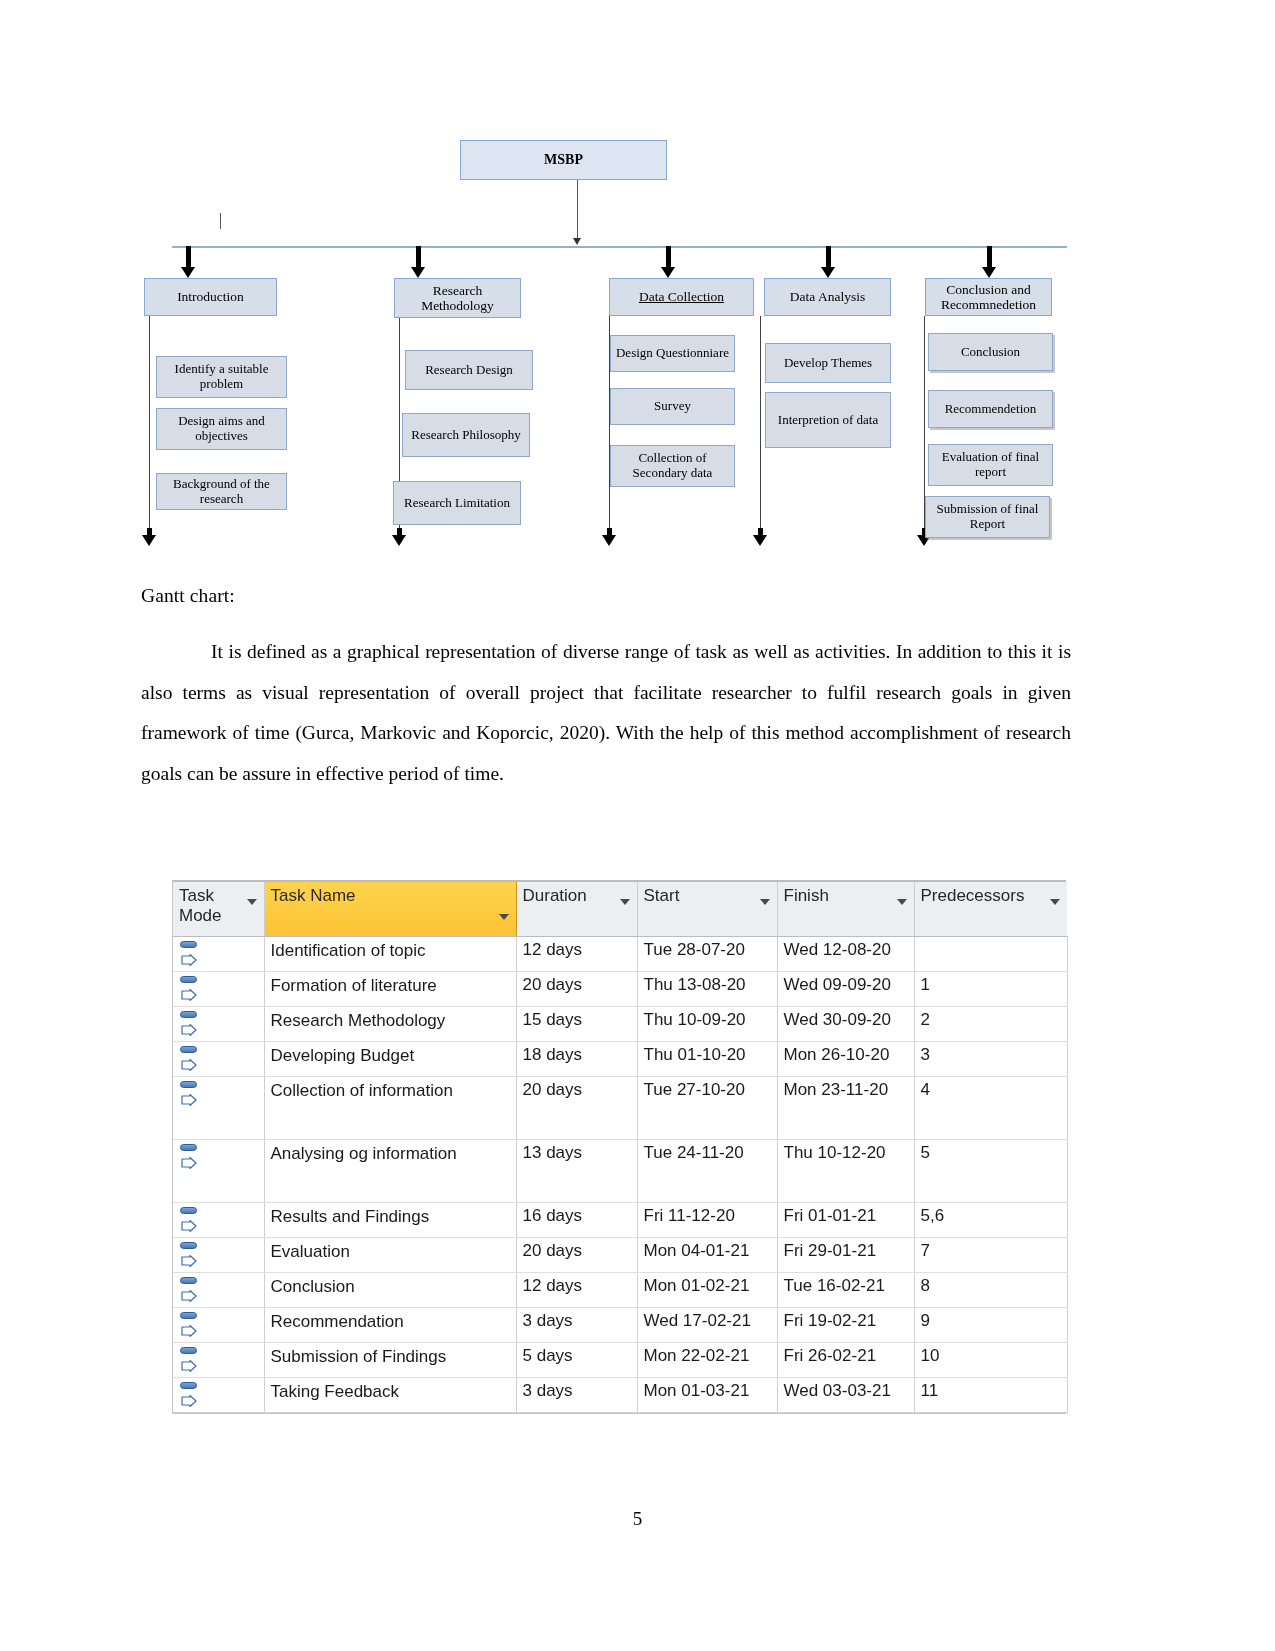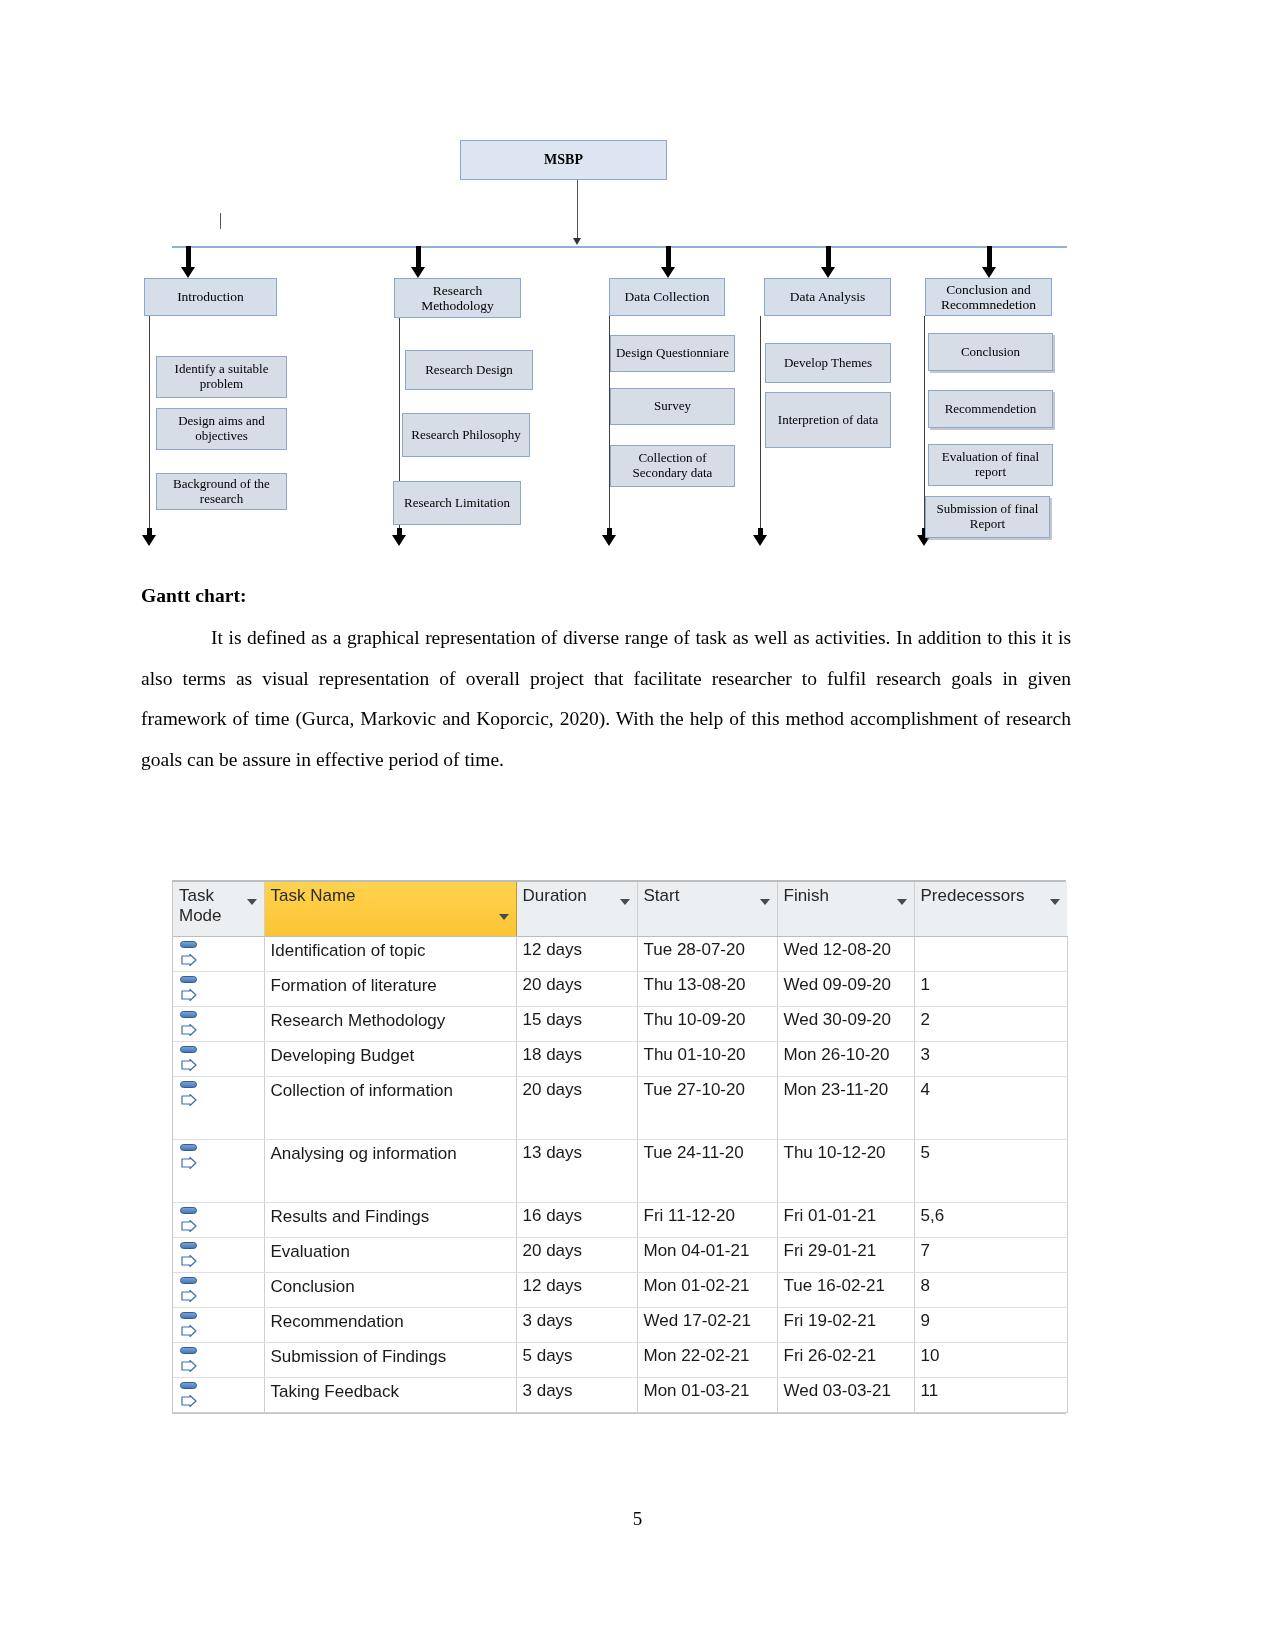--- a/index.html
+++ b/index.html
@@ -111,23 +111,23 @@
   }
 
   
   #body-text {
     position: absolute;
     left: 141px;
     top: 585px;
     width: 930px;
   }
   .heading {
-    font-weight: bold;
+    font-weight: normal;
     font-size: 19.5px;
-    margin: 0 0 11px 0;
+    margin: 0 0 25px 0;
     letter-spacing: .1px;
   }
   .para {
     margin: 0;
     font-size: 19.5px;
     line-height: 40.5px;
     text-align: justify;
     text-indent: 70px;
     hyphens: none;
   }
@@ -304,21 +304,21 @@
     <div class="node sub" style="left:265px; top:210px; width:128px; height:40px;">
       <span>Research Design</span>
     </div>
     <div class="node sub" style="left:262px; top:273px; width:128px; height:44px;">
       <span>Research Philosophy</span>
     </div>
     <div class="node sub" style="left:253px; top:341px; width:128px; height:44px;">
       <span>Research Limitation</span>
     </div>
 
-    <div class="node top" style="left:469px; top:138px; width:116px; height:38px;">
+    <div class="node top" style="left:469px; top:138px; width:145px; height:38px;text-decoration:underline;">
       <span>Data Collection</span>
     </div>
     <div class="vline" style="left:469px; top:176px; height:226px;"></div>
     <div class="fat-arrow" style="left:465px; top:388px; height:18px;">
       <div class="stem" style="height:8px;"></div>
         <div class="head" style="top:7px;"></div>
     </div>
     <div class="node sub" style="left:470px; top:195px; width:125px; height:37px;">
       <span>Design Questionniare</span>
     </div>

